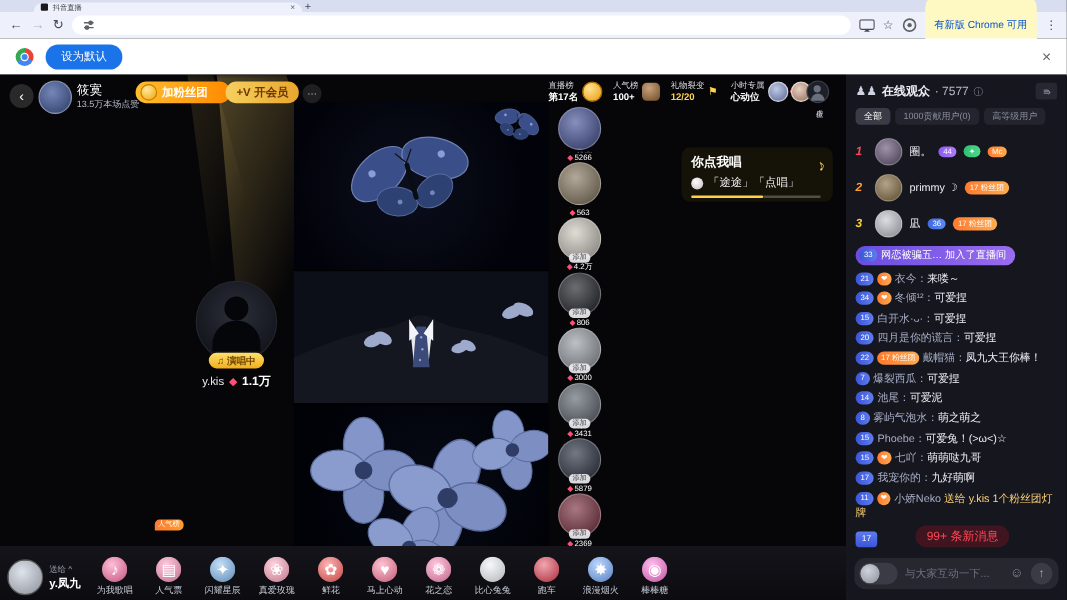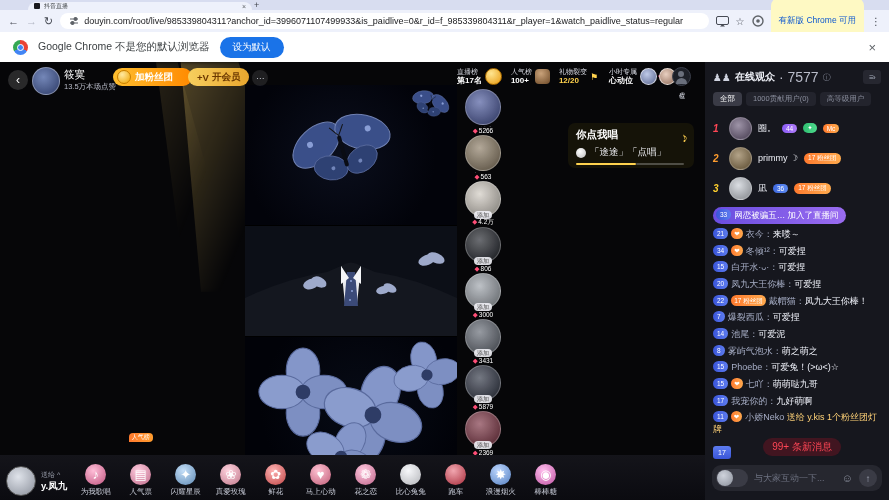--- a/index.html
+++ b/index.html
@@ -126,21 +126,21 @@
   .gx .box:before{content:"";position:absolute;left:-1px;top:-3px;width:18px;height:5px;background:#ff7eb8;border-radius:2px;}
   .gx .dia2{width:16px;height:16px;background:linear-gradient(135deg,#ffe27a,#e8a400);transform:rotate(45deg) scale(.8);border-radius:3px;margin:1px 0 3px;}
   .gx .rings{display:flex;margin-bottom:3px;}
   .gx .rings i{width:12px;height:12px;border-radius:50%;border:2.5px solid #ff5e8a;box-sizing:border-box;}
   .gx .rings i+i{border-color:#4ea8ff;margin-left:-5px;}
   
   #sidebar{position:absolute;top:62px;right:0;width:184px;bottom:0;background:#16171e;display:flex;flex-direction:column;}
   #sb-head{display:flex;align-items:center;gap:4px;padding:7px 8px 4px;}
   #sb-head .ppl{color:#cfd3e0;font-size:10px;}
   #sb-head .tt{font-size:10px;color:#eceef5;font-weight:bold;}
-  #sb-head .ct{font-size:14px;color:#b9bcc9;}
+  #sb-head .ct{font-size:10px;color:#b9bcc9;}
   #sb-head .info{font-size:8px;color:#7a7e8c;}
   #collapse{margin-left:auto;width:18px;height:14px;border-radius:3px;background:#262730;color:#aab0c0;
     font-size:8px;display:flex;align-items:center;justify-content:center;letter-spacing:-1px;}
   #sb-tabs{display:flex;gap:4px;padding:3px 8px 7px;}
   .sbtab{font-size:7.5px;border-radius:4px;padding:2px 7px;background:#23242d;color:#8b8f9e;white-space:nowrap;}
   .sbtab.act{background:#3a3b46;color:#fff;}
   #ranks{padding:0 8px;}
   .rank-row{display:flex;align-items:center;gap:6px;height:30px;}
   .rank-num{width:10px;font-size:10px;font-weight:bold;font-style:italic;}
   .rank-av{width:21px;height:21px;border-radius:50%;border:1px solid rgba(255,255,255,.2);flex:none;}
@@ -189,39 +189,37 @@
   <span class="nav">↻</span>
   <div id="urlbar">
     <svg width="10" height="10" viewBox="0 0 10 10">
         <g stroke="#5f6368" stroke-width="1.2">
           <line x1="1" y1="3" x2="9" y2="3"></line>
           <line x1="1" y1="7" x2="9" y2="7"></line>
           <circle cx="6.5" cy="3" r="1.4" fill="#5f6368"></circle>
           <circle cx="3.5" cy="7" r="1.4" fill="#5f6368"></circle>
         </g>
       </svg>
-    <span class="url">douyin.com/root/live/985339804311?anchor_id=3996071107499933&amp;is_paidlive=0&amp;r_id=f_985339804311&amp;r_player=1&amp;watch_paidlive_status=regular</span>
   </div>
   <svg width="13" height="11" viewBox="0 0 13 11">
       <rect x="0.5" y="0.5" width="12" height="8" rx="1.5" fill="none" stroke="#474b54"></rect>
       <path d="M4 10.5 L9 10.5 L6.5 8 Z" fill="#474b54"></path>
     </svg>
   <span class="tbicon">☆</span>
   <svg width="12" height="12" viewBox="0 0 12 12">
       <circle cx="6" cy="6" r="5" fill="none" stroke="#5f6368" stroke-width="1.4"></circle>
       <circle cx="6" cy="6" r="1.8" fill="#5f6368"></circle>
     </svg>
   <div id="updatepill">有新版 Chrome 可用</div>
   <span class="tbicon">⋮</span>
 </div>
 <div id="notice">
   <div id="chromelogo">
       <i></i>
     </div>
-  <span class="txt">Google Chrome 不是您的默认浏览器</span>
   <span id="defaultbtn">设为默认</span>
   <span class="x">×</span>
 </div>
 
 <div id="stage">
   <div class="beam"></div>
   <div class="beam b2"></div>
 
   <div id="video">
     <div class="seg" id="seg-top">
@@ -341,20 +339,29 @@
     <div class="t">你点我唱</div>
     <div class="l">
       <span class="dot"></span>
       <span class="s">「途途」「点唱」</span>
     </div>
     <div class="mic">♪</div>
     <div class="bar"></div>
     <div class="bar2"></div>
   </div>
 
+  <div id="singer">
+    <div class="av"></div>
+    <div class="pill">♫ 演唱中</div>
+    <div class="row">
+      <span class="nm">y.kis</span>
+      <span class="dia">◆</span>
+      <span class="ct">1.1万</span>
+    </div>
+  </div>
 
   <div id="ctrcol">
       <div class="ctr">
         <div class="av" style="background: radial-gradient(circle at 40% 35%, rgba(255, 255, 255, 0.35), rgba(0, 0, 0, 0.4)), rgb(70, 84, 154);"></div>
         <div class="nm">ち.浅寞</div>
         <div class="vl"><b>◆</b>5266</div>
       </div>
       <div class="ctr">
         <div class="av" style="background: radial-gradient(circle at 40% 35%, rgba(255, 255, 255, 0.35), rgba(0, 0, 0, 0.4)), rgb(138, 122, 98);"></div>
         <div class="nm">六QKY</div>
@@ -498,21 +505,21 @@
         <span class="rank-name">凪</span>
         <span class="rbadge" style="background: linear-gradient(90deg, rgb(63, 106, 224), rgb(93, 138, 240));">36</span>
         <span class="rbadge" style="background: linear-gradient(90deg, rgb(255, 122, 46), rgb(255, 171, 78));">17 粉丝团</span>
       </div>
     </div>
   <div id="chat">
       <div class="msg-join"><span class="lvl">33</span>网恋被骗五… 加入了直播间</div>
       <div class="msg"><span class="lvl">21</span><span class="fbadge">❤</span><span class="mname">衣今：</span><span class="mtext">来喽～</span></div>
       <div class="msg"><span class="lvl">34</span><span class="fbadge">❤</span><span class="mname">冬倾¹²：</span><span class="mtext">可爱捏</span></div>
       <div class="msg"><span class="lvl">15</span><span class="mname">白开水·ᴗ·：</span><span class="mtext">可爱捏</span></div>
-      <div class="msg"><span class="lvl">20</span><span class="mname">凤九大王你棒：</span><span class="mtext">可爱捏</span></div>
+      <div class="msg"><span class="lvl">20</span><span class="mname">四月是你的谎言：</span><span class="mtext">可爱捏</span></div>
       <div class="msg"><span class="lvl">22</span><span class="fbadge">17 粉丝团</span><span class="mname">戴帽猫：</span><span class="mtext">凤九大王你棒！</span></div>
       <div class="msg"><span class="lvl">7</span><span class="mname">爆裂西瓜：</span><span class="mtext">可爱捏</span></div>
       <div class="msg"><span class="lvl">14</span><span class="mname">池尾：</span><span class="mtext">可爱泥</span></div>
       <div class="msg"><span class="lvl">8</span><span class="mname">雾屿气泡水：</span><span class="mtext">萌之萌之</span></div>
       <div class="msg"><span class="lvl">15</span><span class="mname">Phoebe：</span><span class="mtext">可爱兔！(&gt;ω&lt;)☆</span></div>
       <div class="msg"><span class="lvl">15</span><span class="fbadge">❤</span><span class="mname">七吖：</span><span class="mtext">萌萌哒九哥</span></div>
       <div class="msg"><span class="lvl">17</span><span class="mname">我宠你的：</span><span class="mtext">九好萌啊</span></div>
       <div class="msg gold"><span class="lvl">11</span><span class="fbadge">❤</span><span class="mname">小娇Neko </span><span class="mtext">送给 y.kis 1个粉丝团灯牌</span></div>
       <div class="badge-line"><span class="gift-badge">17</span></div>
     </div>

